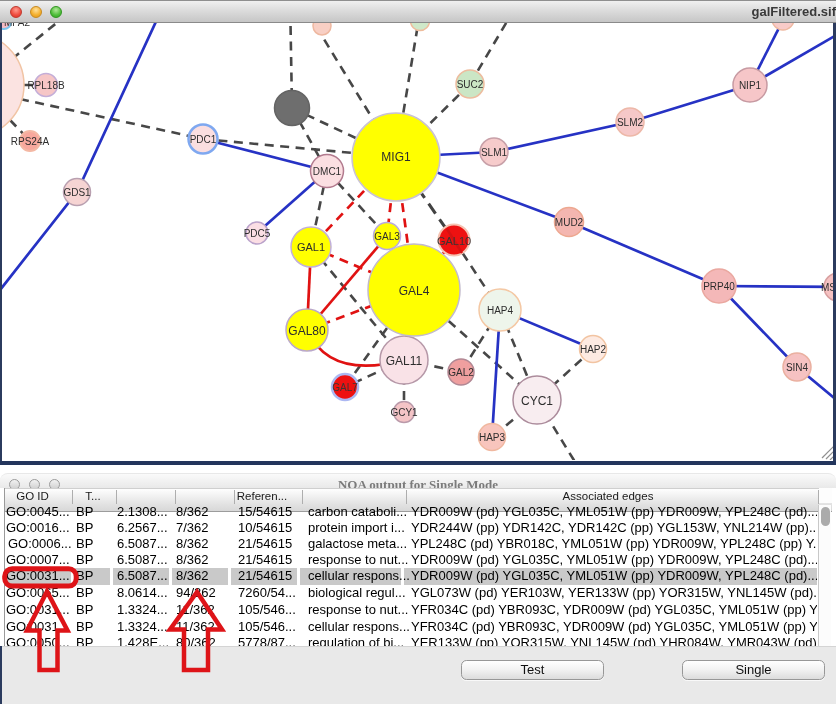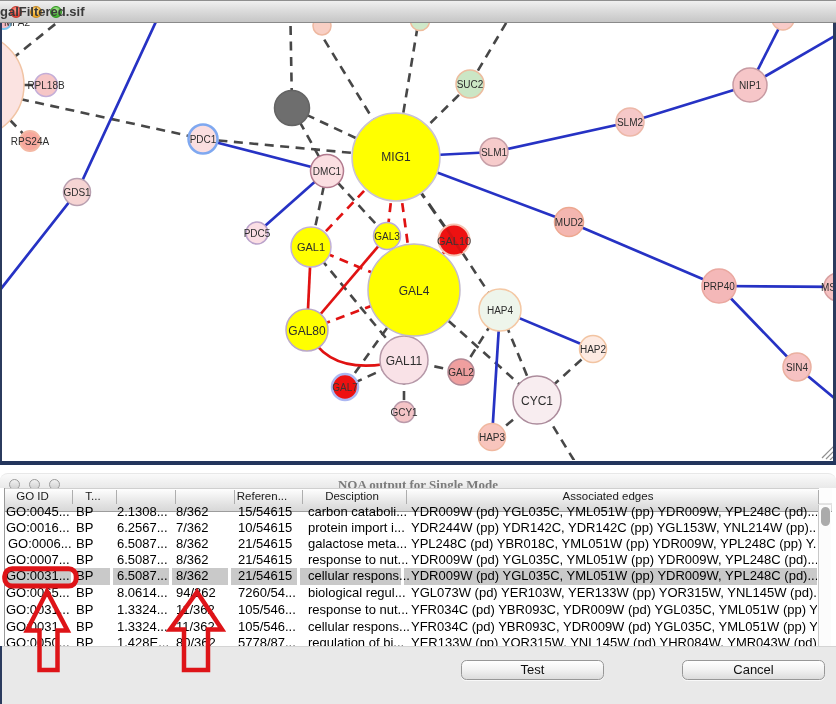--- a/index.html
+++ b/index.html
@@ -5,21 +5,21 @@
 * { margin:0; padding:0; box-sizing:border-box; }
 html,body { width:836px; height:704px; overflow:hidden; background:#fff;
   font-family:"Liberation Sans", sans-serif; }
 #page { position:relative; width:836px; height:704px; }
 
 
 #topwin { position:absolute; left:0; top:0; width:836px; height:464px; background:#fff; }
 #topbar { position:absolute; left:0; top:0; width:836px; height:23px;
   background:linear-gradient(#f0f0f0, #dcdcdc 45%, #c6c6c6);
   border-top:1px solid #8f8f8f; border-bottom:1px solid #8a8a8a; z-index:5; }
-#topbar .title { position:absolute; left:0; right:0; top:3px; text-align:left;
+#topbar .title { position:absolute; left:0; right:0; top:3px; text-align:right;
   font-size:13px; font-weight:bold; color:#3a3a3a; }
 .tl { position:absolute; top:5px; width:12px; height:12px; border-radius:50%; }
 #tl-r { left:10px; background:radial-gradient(circle at 50% 30%, #ff9a8e, #ee4b3e 60%, #d83328); border:1px solid #c0392e; }
 #tl-y { left:30px; background:radial-gradient(circle at 50% 30%, #ffe09a, #f3ae2b 60%, #dd9820); border:1px solid #c8891f; }
 #tl-g { left:50px; background:radial-gradient(circle at 50% 30%, #b2e89a, #4fbd3a 60%, #32a525); border:1px solid #2f961f; }
 #sideL { position:absolute; left:0; top:23px; width:2px; height:441px; background:#2b3b5e; }
 #sideR { position:absolute; right:0; top:23px; width:3px; height:441px; background:#2b3b5e; }
 #botbar { position:absolute; left:0; top:461px; width:836px; height:4px; background:#23355c; }
 #net { position:absolute; left:2px; top:23px; width:831px; height:437px; background:#fff; }
 
@@ -222,21 +222,20 @@
         <div class="hsep" style="left:68.3px"></div>
         <div class="hsep" style="left:111.5px"></div>
         <div class="hsep" style="left:170.5px"></div>
         <div class="hsep" style="left:229.6px"></div>
         <div class="hsep" style="left:298.3px"></div>
         <div class="hsep" style="left:402.4px"></div>
         <div class="hsep" style="left:814px"></div>
         <div class="hl" style="left:-51.5px;width:160px">GO ID</div>
         <div class="hl" style="left:9px;width:160px">T...</div>
         <div class="hl" style="left:178px;width:160px">Referen...</div>
-        <div class="hl" style="left:268px;width:160px">Desciption</div>
         <div class="hl" style="left:524px;width:160px">Associated edges</div>
       </div>
 
       <div id="tbody">
         <div class="trow" style="top:0px">
             <span style="left:6px;max-width:64px;overflow:hidden">GO:0045...</span>
             <span style="left:76px;max-width:38px;overflow:hidden">BP</span>
             <span style="left:117px;max-width:57px;overflow:hidden">2.1308...</span>
             <span style="left:176px;max-width:60px;overflow:hidden">8/362</span>
             <span style="left:238px;max-width:68px;overflow:hidden">15/54615</span>
@@ -324,21 +323,21 @@
           </div>
       </div>
       <div style="position:absolute;left:819px;top:0;width:13px;height:15px;background:#fdfdfd"></div>
       <div id="tleftb"></div>
       <div id="sbar">
           <div id="sthumb"></div>
         </div>
     </div>
     <div id="graypanel"></div>
     <div class="mbtn" style="left:461px">Test</div>
-    <div class="mbtn" style="left:682px">Cancel</div>
+    <div class="mbtn" style="left:682px">Single</div>
     <div style="position:absolute;left:0;top:181px;width:1.5px;height:58px;background:#2b3b5e"></div>
   </div>
 
   <svg id="anno" viewBox="0 0 836 704">
     <rect x="4.7" y="568.8" width="71.5" height="17.3" rx="7.5" fill="none" stroke="#de1418" stroke-width="5"></rect>
     <path d="M47,591.5 L27,630.5 L39.5,630.5 L39.5,670 L57.5,670 L57.5,630.5 L67.5,630.5 Z" fill="none" stroke="#de1418" stroke-width="4.5" stroke-linejoin="miter"></path>
     <path d="M197,592 L170,629.5 L184,629.5 L184,670 L208,670 L208,629.5 L222,629.5 Z" fill="none" stroke="#de1418" stroke-width="4.5" stroke-linejoin="miter"></path>
   </svg>
 
 </div>

